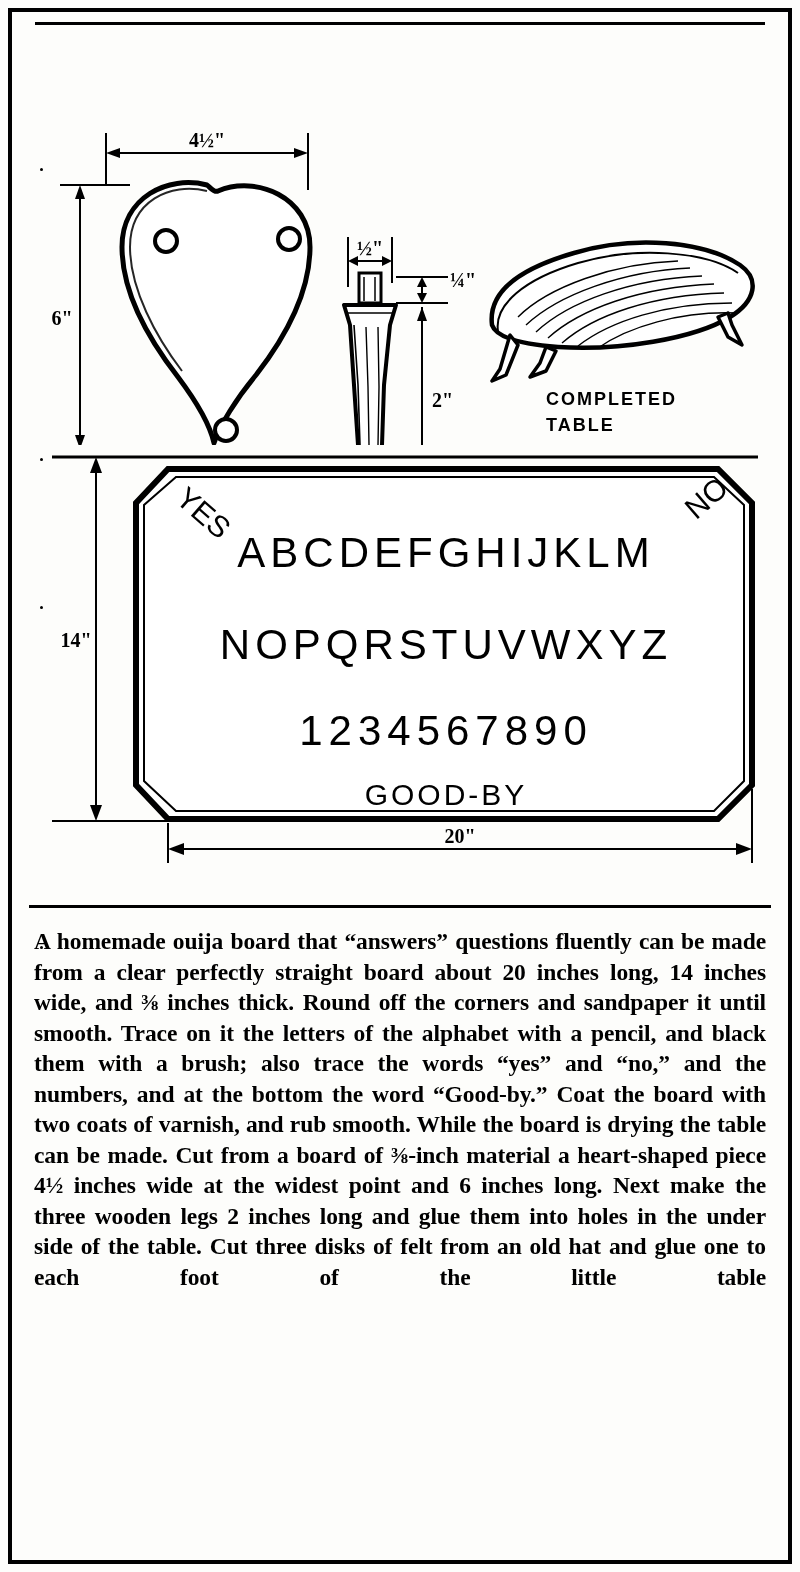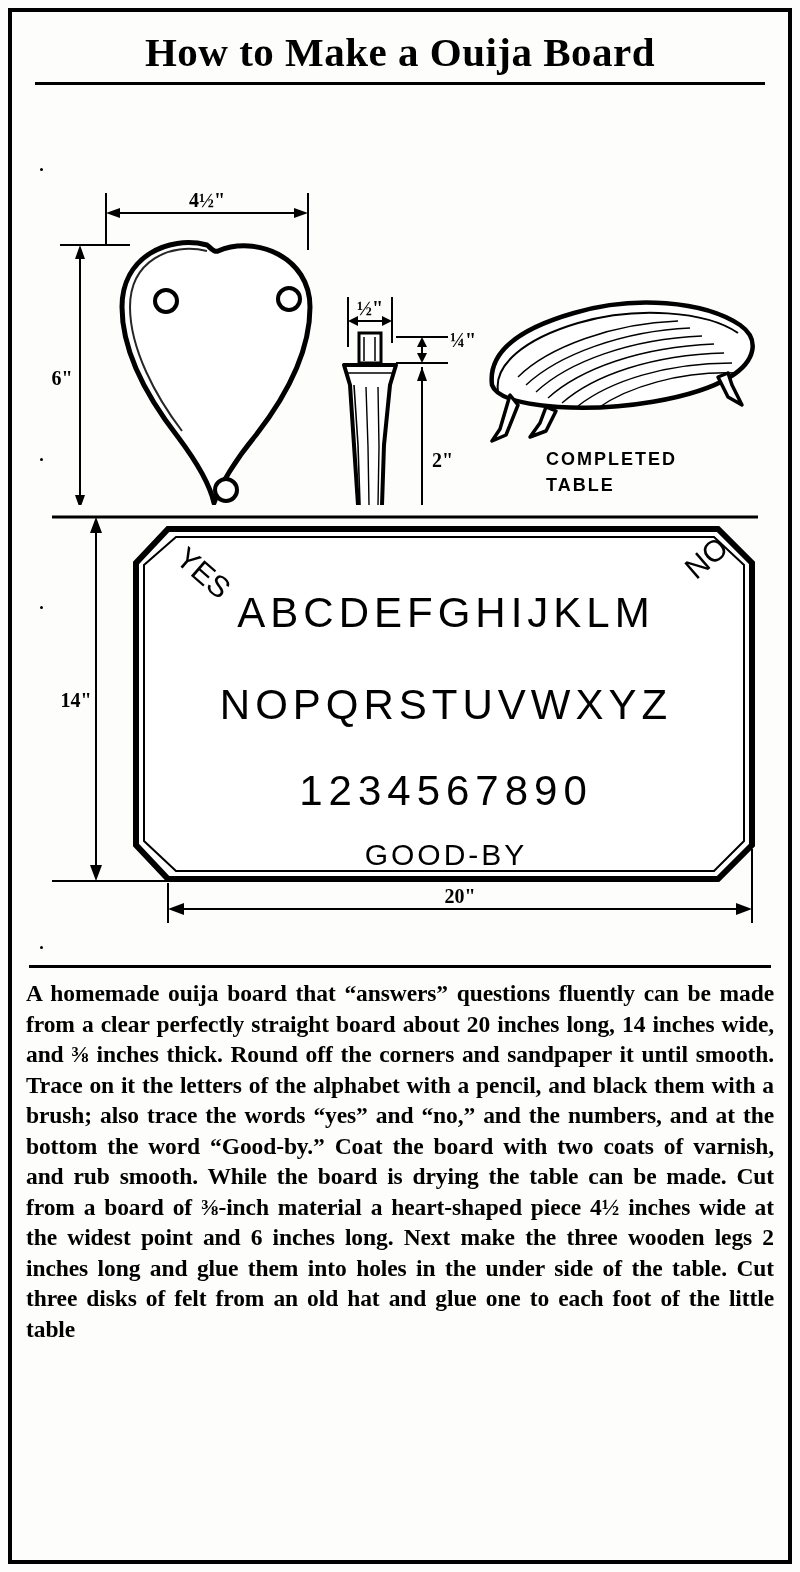--- a/index.html
+++ b/index.html
@@ -95,38 +95,37 @@
     font-size: 23.5px;
     line-height: 1.30;
     font-weight: bold;
     text-align: justify;
     text-align-last: justify;
     padding: 10px 8px 0 8px;
     letter-spacing: -0.1px;
     word-spacing: 0.5px;
   }
   .bodytext p {
-    margin: 0;
+    margin: 8px;
   }
   .dot {
     position: absolute;
     width: 3px;
     height: 3px;
     background: #000;
     border-radius: 50%;
   }
 </style>
 </head>
 <body>
 
 <div class="page">
   <div class="outer-frame"></div>
   <div class="inner-pad">
 
-    <div class="title">How to Make a Ouija Board</div>
     <div class="title-rule"></div>
 
     <div class="figures">
       <svg width="764" height="420" viewBox="0 0 764 420">
 
         <g stroke="#000" stroke-width="2" fill="none">
           <line x1="88" y1="108" x2="88" y2="160"></line>
           <line x1="290" y1="108" x2="290" y2="165"></line>
           <line x1="92" y1="128" x2="286" y2="128"></line>
           <polygon points="88,128 102,123 102,133" fill="#000" stroke="none"></polygon>

